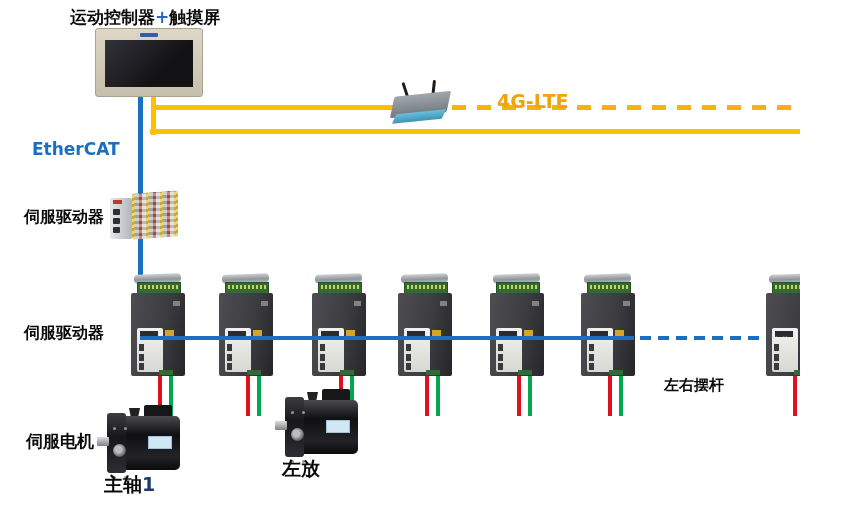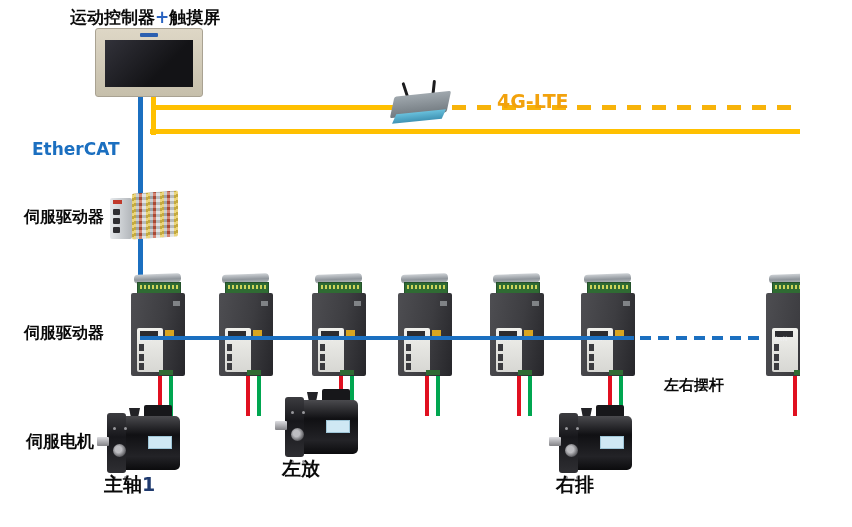--- a/index.html
+++ b/index.html
@@ -307,28 +307,13 @@
       <div class="mot-bolt b1"></div>
       <div class="mot-bolt b2"></div>
       <div class="mot-bolt b3"></div>
       <div class="mot-bolt b4"></div>
       <div class="mot-hub"></div>
     </div>
     <div class="mot-shaft"></div>
     <div class="mot-plate"></div>
     <div class="mot-label"><span class="cn">左放</span><span class="num"></span></div>
   </div>
-    <div class="motor" style="left: 556px; top: 403px;">
-    <div class="mot-box"></div>
-    <div class="mot-lug"></div>
-    <div class="mot-body"></div>
-    <div class="mot-flange">
-      <div class="mot-bolt b1"></div>
-      <div class="mot-bolt b2"></div>
-      <div class="mot-bolt b3"></div>
-      <div class="mot-bolt b4"></div>
-      <div class="mot-hub"></div>
-    </div>
-    <div class="mot-shaft"></div>
-    <div class="mot-plate"></div>
-    <div class="mot-label"><span class="cn">右排</span><span class="num"></span></div>
-  </div>
   </div>
 
 </body></html>

